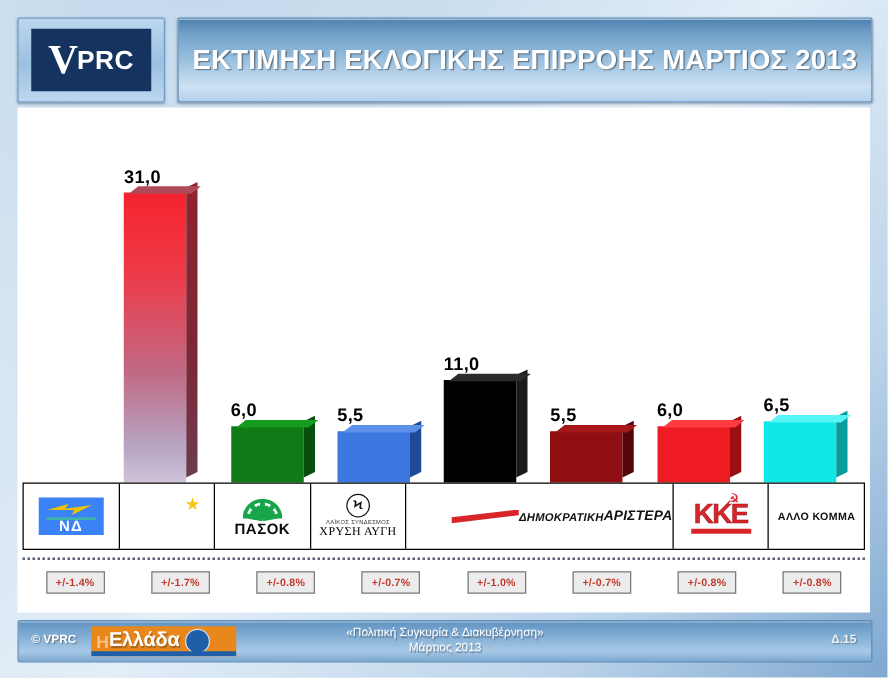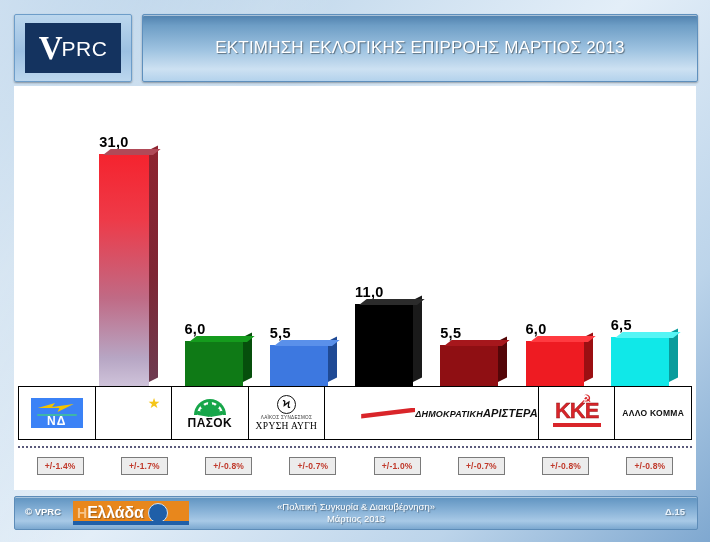--- a/index.html
+++ b/index.html
@@ -24,31 +24,31 @@
     border:1px solid #6d9dc9;border-radius:2px;
     box-shadow:0 1px 2px rgba(0,0,0,.35);
     display:flex;align-items:center;justify-content:center;
   }
   .logo-inner{
     width:96px;height:50px;background:#14335f;
     display:flex;align-items:center;justify-content:center;
     color:#fff;line-height:1;
   }
   .logo-v{font-family:"Liberation Serif",serif;font-size:33px;font-weight:700;letter-spacing:-1px;}
-  .logo-rest{font-family:"Liberation Sans",sans-serif;font-size:21px;font-weight:400;letter-spacing:.5px;}
+  .logo-rest{font-family:"Liberation Sans",sans-serif;font-size:21px;font-weight:700;letter-spacing:.5px;}
 
   .title-bar{
     position:absolute;left:128px;top:0;width:554px;height:66px;
     background:linear-gradient(180deg,#4f80ad 0%,#6e9ec6 16%,#9dc2e0 52%,#cde1f2 82%,#b3d2ec 100%);
     border:1px solid #5f90bd;border-radius:2px;
     box-shadow:0 1px 2px rgba(0,0,0,.32), inset 0 1px 0 rgba(255,255,255,.5);
     display:flex;align-items:center;justify-content:center;
   }
   .title-txt{
-    color:#fff;font-size:17px;font-weight:400;letter-spacing:.2px;
+    color:#fff;font-size:22px;font-weight:700;letter-spacing:.2px;
     text-shadow:1px 1px 1px rgba(0,0,0,.45);white-space:nowrap;
   }
 
   
   .panel{position:absolute;left:14px;top:86px;width:682px;height:404px;background:#fff;}
 
   
   .chart{position:absolute;left:0;top:0;width:682px;height:300px;}
   .col{position:absolute;bottom:0;width:85.25px;height:300px;}
   .barwrap{position:absolute;left:0;bottom:0;width:100%;display:flex;flex-direction:column;align-items:flex-start;margin-top:35px;}

